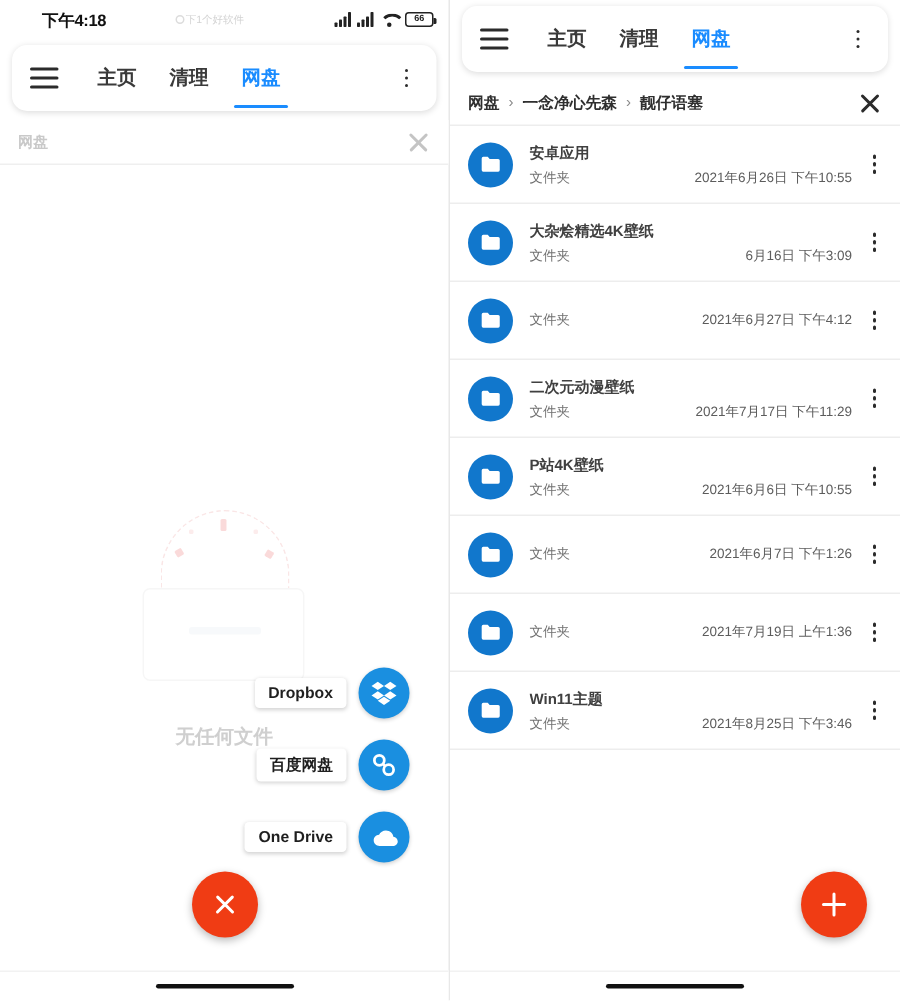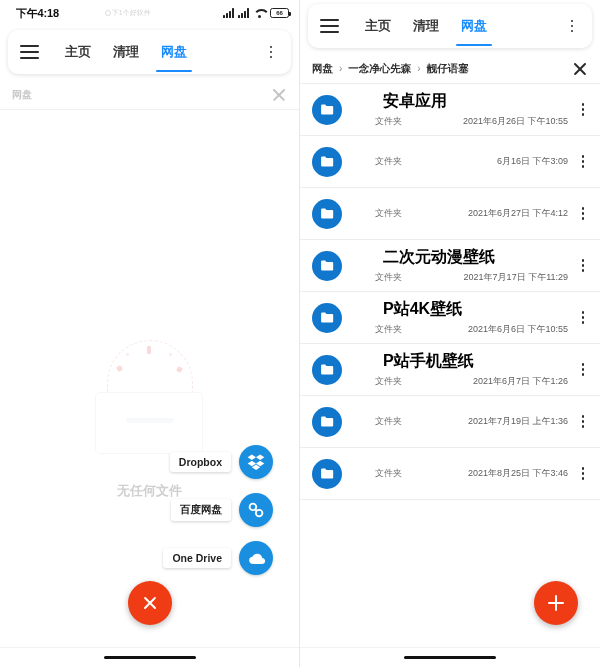--- a/index.html
+++ b/index.html
@@ -15,21 +15,21 @@
     background: #ffffff;
     position: relative;
     display: flex; flex-direction: column;
   }
   .phone.left { border-right: 1px solid #e8e8e8; }
 
   
   .statusbar {
     height: 26px; flex: none;
     display: flex; align-items: center;
-    padding: 0 10px 0 16px;
+    padding: 0 10px 0 28px;
     font-size: 11px; font-weight: bold; color: #111;
     position: relative;
     gap: 40px;
   }
   .status-time { letter-spacing: -0.2px; white-space: nowrap; }
   .watermark {
     font-size: 7px; color: #d3d3d3; font-weight: normal;
     margin-left: 6px; white-space: nowrap;
     display: flex; align-items: center; gap: 1px;
   }
@@ -188,25 +188,25 @@
   }
   .folder-icon {
     width: 30px; height: 30px; border-radius: 50%;
     background: #1177cc; flex: none;
     display: flex; align-items: center; justify-content: center;
     margin-right: 11px;
   }
   .folder-icon svg { display: block; }
   .file-main { flex: 1; min-width: 0; display: flex; flex-direction: column; gap: 3px; }
   .file-name {
-    font-size: 16px; font-weight: bold; color: #000000;
-    white-space: nowrap; overflow: hidden; text-overflow: ellipsis; margin-left: 30px;
+    font-size: 10px; font-weight: bold; color: #404040;
+    white-space: nowrap; overflow: hidden; text-overflow: ellipsis;
   }
   .file-meta { display: flex; align-items: center; }
-  .file-type { font-size: 9px; color: #707070; white-space: nowrap; margin-left: 22px; }
+  .file-type { font-size: 9px; color: #707070; white-space: nowrap; }
   .file-date {
     font-size: 9px; color: #5c5c5c; margin-left: auto;
     padding-right: 6px; white-space: nowrap;
   }
   .row-kebab {
     width: 18px; height: 28px; flex: none;
     display: flex; flex-direction: column; align-items: center;
     justify-content: center; gap: 2.5px; cursor: pointer;
   }
   .row-kebab i { width: 2.6px; height: 2.6px; border-radius: 50%; background: #2b2b2b; display: block; }
@@ -414,20 +414,21 @@
               <i></i>
             </span>
           </div>
           <div class="file-row">
             <span class="folder-icon">
               <svg width="17" height="17" viewBox="0 0 24 24" fill="#fff">
                 <path d="M3 6.5 a1.5 1.5 0 0 1 1.5-1.5 h4.2 l1.8 2 h8 A1.5 1.5 0 0 1 20 8.5 v9 A1.5 1.5 0 0 1 18.5 19 h-14 A1.5 1.5 0 0 1 3 17.5 z"></path>
               </svg>
             </span>
             <span class="file-main">
+              <span class="file-name">大杂烩精选4K壁纸</span>
               <span class="file-meta">
                 <span class="file-type">文件夹</span>
                 <span class="file-date">6月16日 下午3:09</span>
               </span>
             </span>
             <span class="row-kebab">
               <i></i>
               <i></i>
               <i></i>
             </span>
@@ -488,21 +489,20 @@
               <i></i>
             </span>
           </div>
           <div class="file-row">
             <span class="folder-icon">
               <svg width="17" height="17" viewBox="0 0 24 24" fill="#fff">
                 <path d="M3 6.5 a1.5 1.5 0 0 1 1.5-1.5 h4.2 l1.8 2 h8 A1.5 1.5 0 0 1 20 8.5 v9 A1.5 1.5 0 0 1 18.5 19 h-14 A1.5 1.5 0 0 1 3 17.5 z"></path>
               </svg>
             </span>
             <span class="file-main">
-              <span class="file-name">P站手机壁纸</span>
               <span class="file-meta">
                 <span class="file-type">文件夹</span>
                 <span class="file-date">2021年6月7日 下午1:26</span>
               </span>
             </span>
             <span class="row-kebab">
               <i></i>
               <i></i>
               <i></i>
             </span>
@@ -525,20 +525,21 @@
               <i></i>
             </span>
           </div>
           <div class="file-row">
             <span class="folder-icon">
               <svg width="17" height="17" viewBox="0 0 24 24" fill="#fff">
                 <path d="M3 6.5 a1.5 1.5 0 0 1 1.5-1.5 h4.2 l1.8 2 h8 A1.5 1.5 0 0 1 20 8.5 v9 A1.5 1.5 0 0 1 18.5 19 h-14 A1.5 1.5 0 0 1 3 17.5 z"></path>
               </svg>
             </span>
             <span class="file-main">
+              <span class="file-name">Win11主题</span>
               <span class="file-meta">
                 <span class="file-type">文件夹</span>
                 <span class="file-date">2021年8月25日 下午3:46</span>
               </span>
             </span>
             <span class="row-kebab">
               <i></i>
               <i></i>
               <i></i>
             </span>

